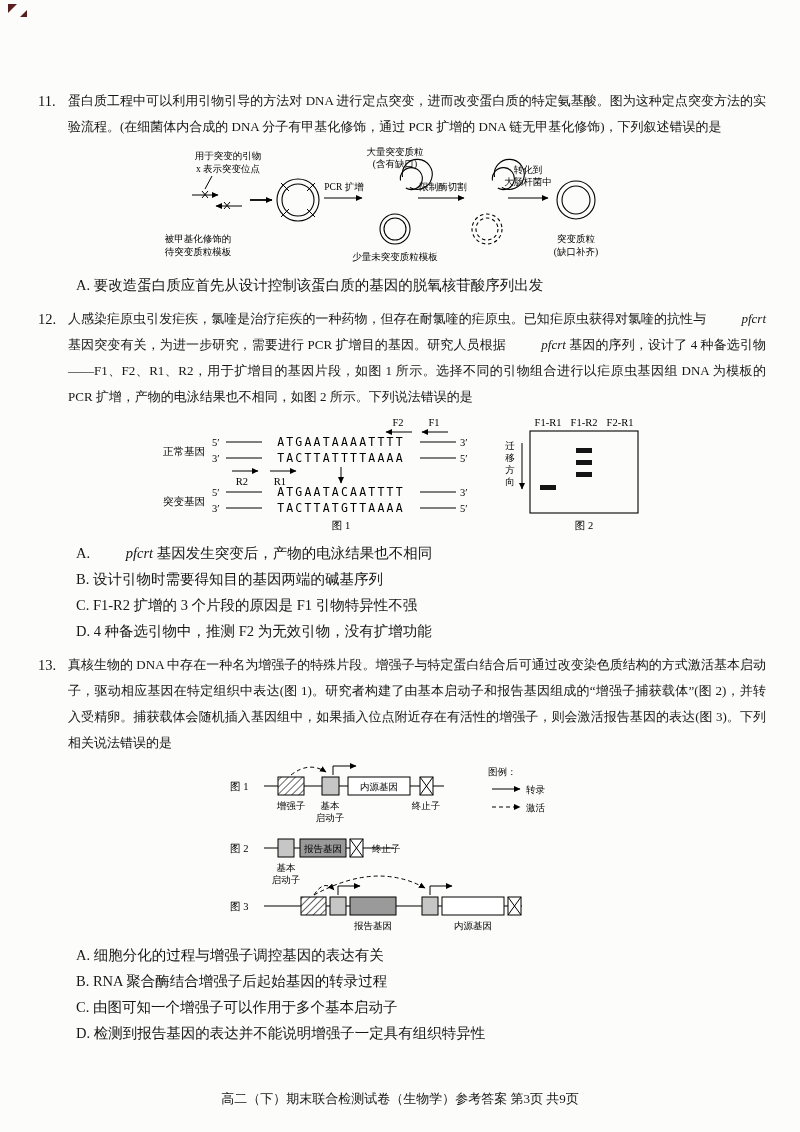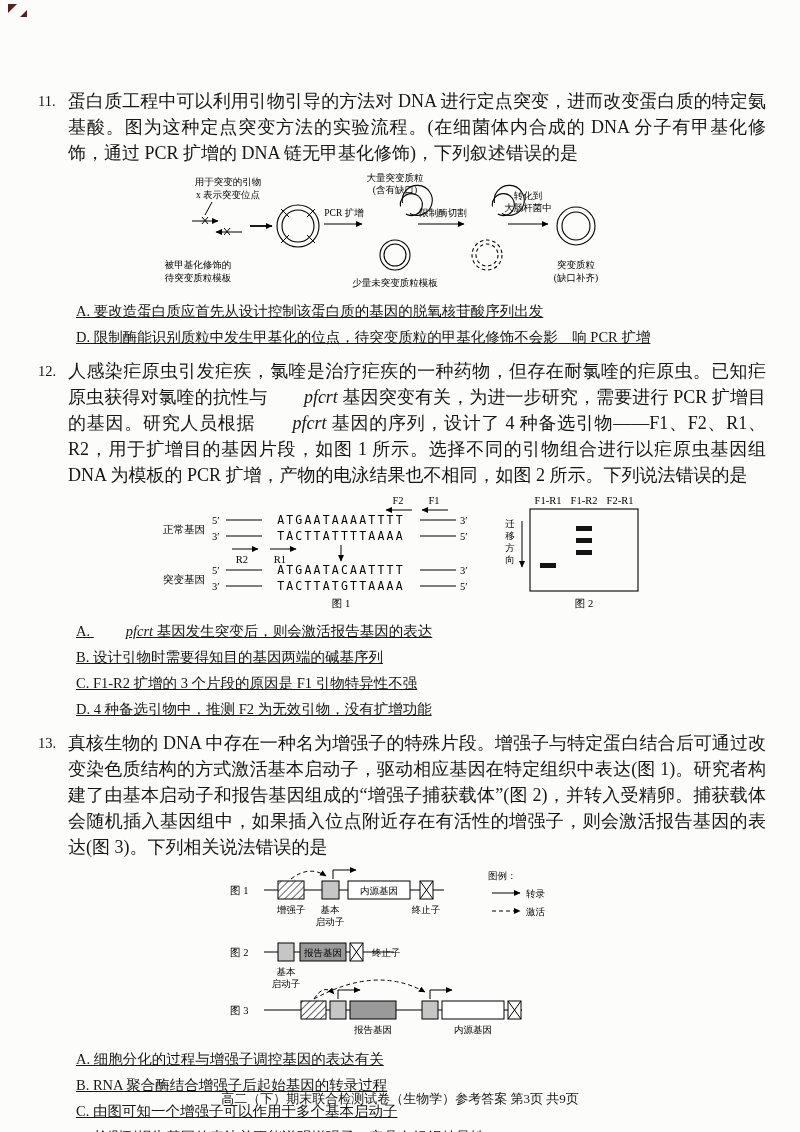--- a/index.html
+++ b/index.html
@@ -3,23 +3,23 @@
 <meta charset="utf-8">
 <style>
   * { box-sizing: border-box; }
   html,body { margin:0; padding:0; }
   body { width:800px; height:1132px; background:#fcfcfa; color:#161616;
          font-family:"Liberation Serif","DejaVu Serif",serif; position:relative; overflow:hidden; }
   .sheet { padding:88px 34px 0 38px; }
   .question { display:flex; margin-bottom:8px;justify-content:center; }
   .qnum { flex:none; width:30px; font-size:14.5px; line-height:26px; }
   .qbody { flex:1; min-width:0; }
-  .stem { margin:0; font-size:18px; line-height:26px; text-align:justify; }
+  .stem { margin:0; font-size:13px; line-height:26px; text-align:justify; }
   .fig { margin:5px 0 3px; }
-  .options { padding-left:8px;text-decoration:underline; }
+  .options { padding-left:8px; }
   .option { font-size:14.5px; line-height:26px; }
   i { font-style:italic;margin-left:32px; }
   .pagefoot { position:absolute; left:0; right:0; bottom:24px; text-align:center; font-size:13px;margin-top:10px; }
   .mark1 { position:absolute; left:8px; top:4px; width:0; height:0;
            border-left:9px solid #5a1e1e; border-bottom:9px solid transparent; }
   .mark2 { position:absolute; left:20px; top:10px; width:0; height:0;
            border-right:7px solid #5a1e1e; border-top:7px solid transparent; }
   svg text { font-size:9.5px; fill:#000; font-family:"Liberation Serif","DejaVu Serif",serif; }
   svg .flab { font-size:10.5px; }
   svg .seq { font-size:11.5px; font-family:"DejaVu Sans Mono","Liberation Mono",monospace; letter-spacing:2.2px; }
@@ -106,21 +106,20 @@
             <circle cx="428" cy="55" r="19" class="ring"></circle>
             <circle cx="428" cy="55" r="14" class="ring"></circle>
           </g>
           <text x="428" y="97" text-anchor="middle">突变质粒</text>
           <text x="428" y="110" text-anchor="middle">(缺口补齐)</text>
         </svg>
       </div>
 
       <div class="options">
         <div class="option">A. 要改造蛋白质应首先从设计控制该蛋白质的基因的脱氧核苷酸序列出发</div>
-        <div class="option">D. 限制酶能识别质粒中发生甲基化的位点，待突变质粒的甲基化修饰不会影　响 PCR 扩增</div>
       </div>
     </div>
   </section>
 
   <section class="question">
     <div class="qnum">12.</div>
     <div class="qbody">
       <p class="stem"><span>人感染疟原虫引发疟疾，氯喹是治疗疟疾的一种药物，但存在耐氯喹的疟原虫。已知疟原虫获得对氯喹的抗性与 </span><i>pfcrt</i><span> 基因突变有关，为进一步研究，需要进行 PCR 扩增目的基因。研究人员根据 </span><i>pfcrt</i><span> 基因的序列，设计了 4 种备选引物——F1、F2、R1、R2，用于扩增目的基因片段，如图 1 所示。选择不同的引物组合进行以疟原虫基因组 DNA 为模板的 PCR 扩增，产物的电泳结果也不相同，如图 2 所示。下列说法错误的是</span></p>
 
       <div class="fig" style="margin-left:58px">
@@ -179,21 +178,21 @@
             <rect x="450" y="33" width="16" height="5" class="band"></rect>
             <rect x="450" y="45" width="16" height="5" class="band"></rect>
             <rect x="450" y="57" width="16" height="5" class="band"></rect>
             <rect x="414" y="70" width="16" height="5" class="band"></rect>
           </g>
           <text x="458" y="114" text-anchor="middle" class="flab">图 2</text>
         </svg>
       </div>
 
       <div class="options">
-        <div class="option"><span>A. </span><i>pfcrt</i><span> 基因发生突变后，则会激活报告基因的表达</span></div>
+        <div class="option"><span>A. </span><i>pfcrt</i><span> 基因发生突变后，产物的电泳结果也不相同</span></div>
         <div class="option">B. 设计引物时需要得知目的基因两端的碱基序列</div>
         <div class="option">C. F1-R2 扩增的 3 个片段的原因是 F1 引物特异性不强</div>
         <div class="option">D. 4 种备选引物中，推测 F2 为无效引物，没有扩增功能</div>
       </div>
     </div>
   </section>
 
   <section class="question">
     <div class="qnum">13.</div>
     <div class="qbody">

